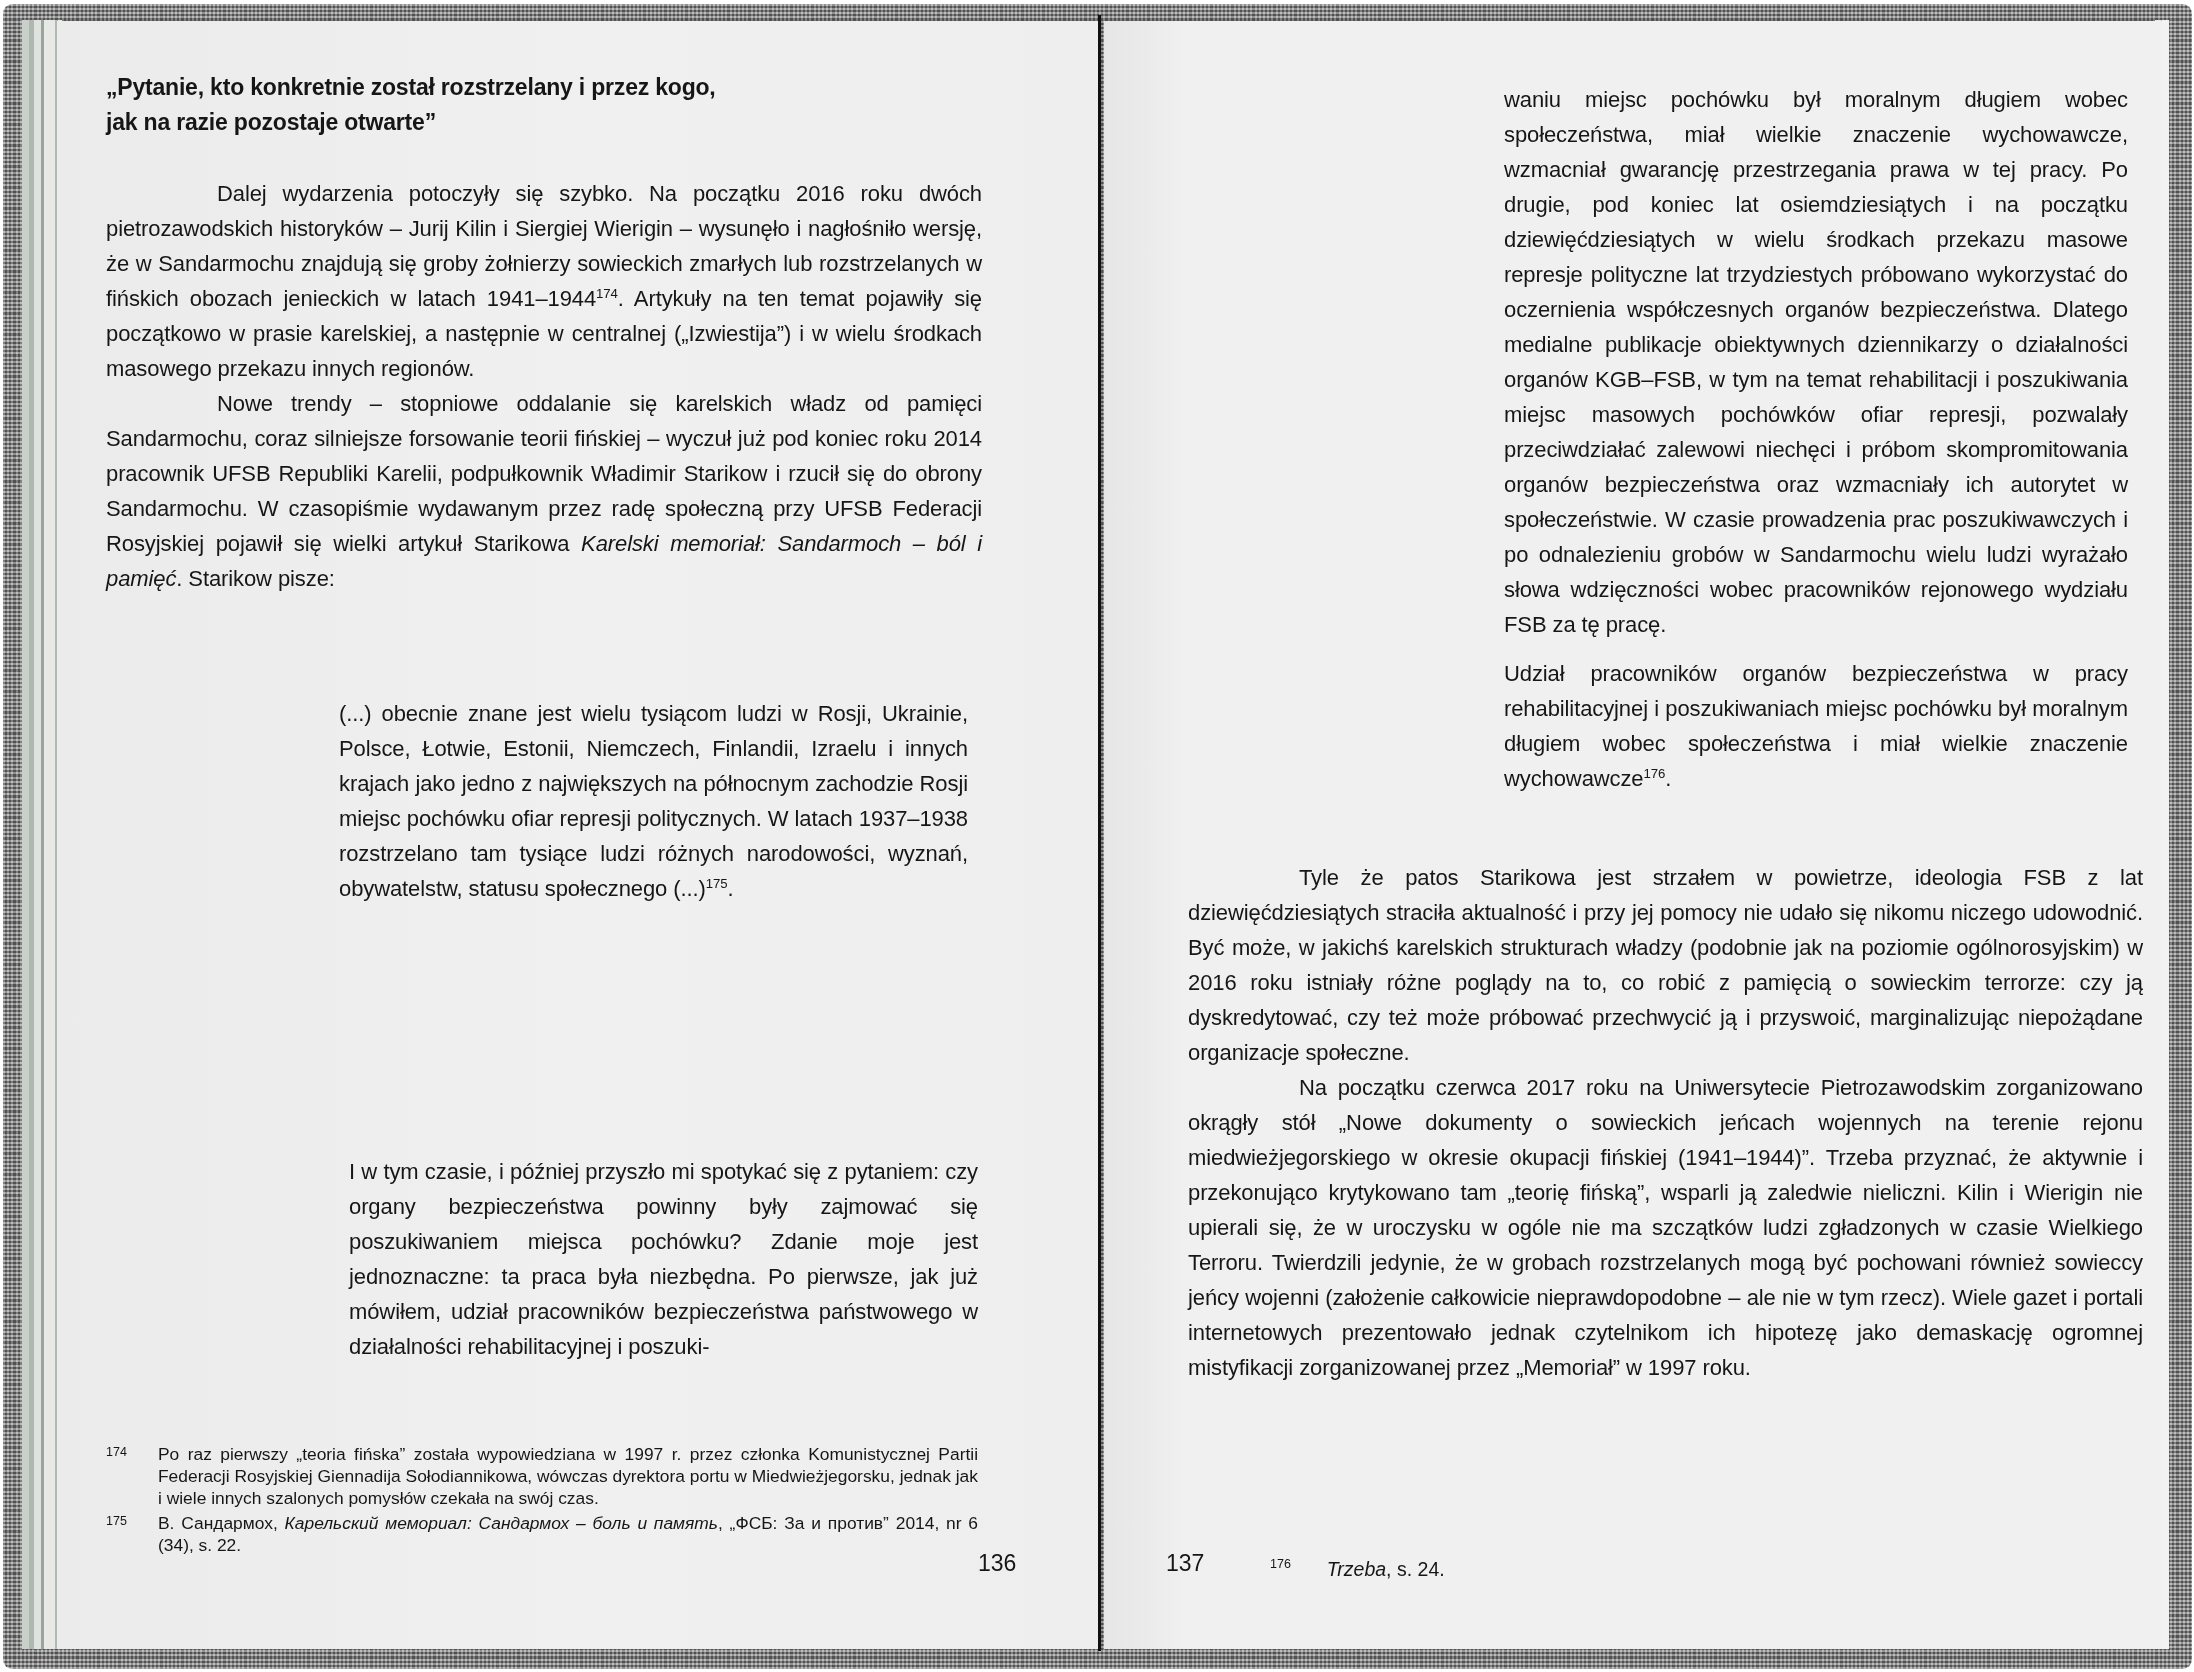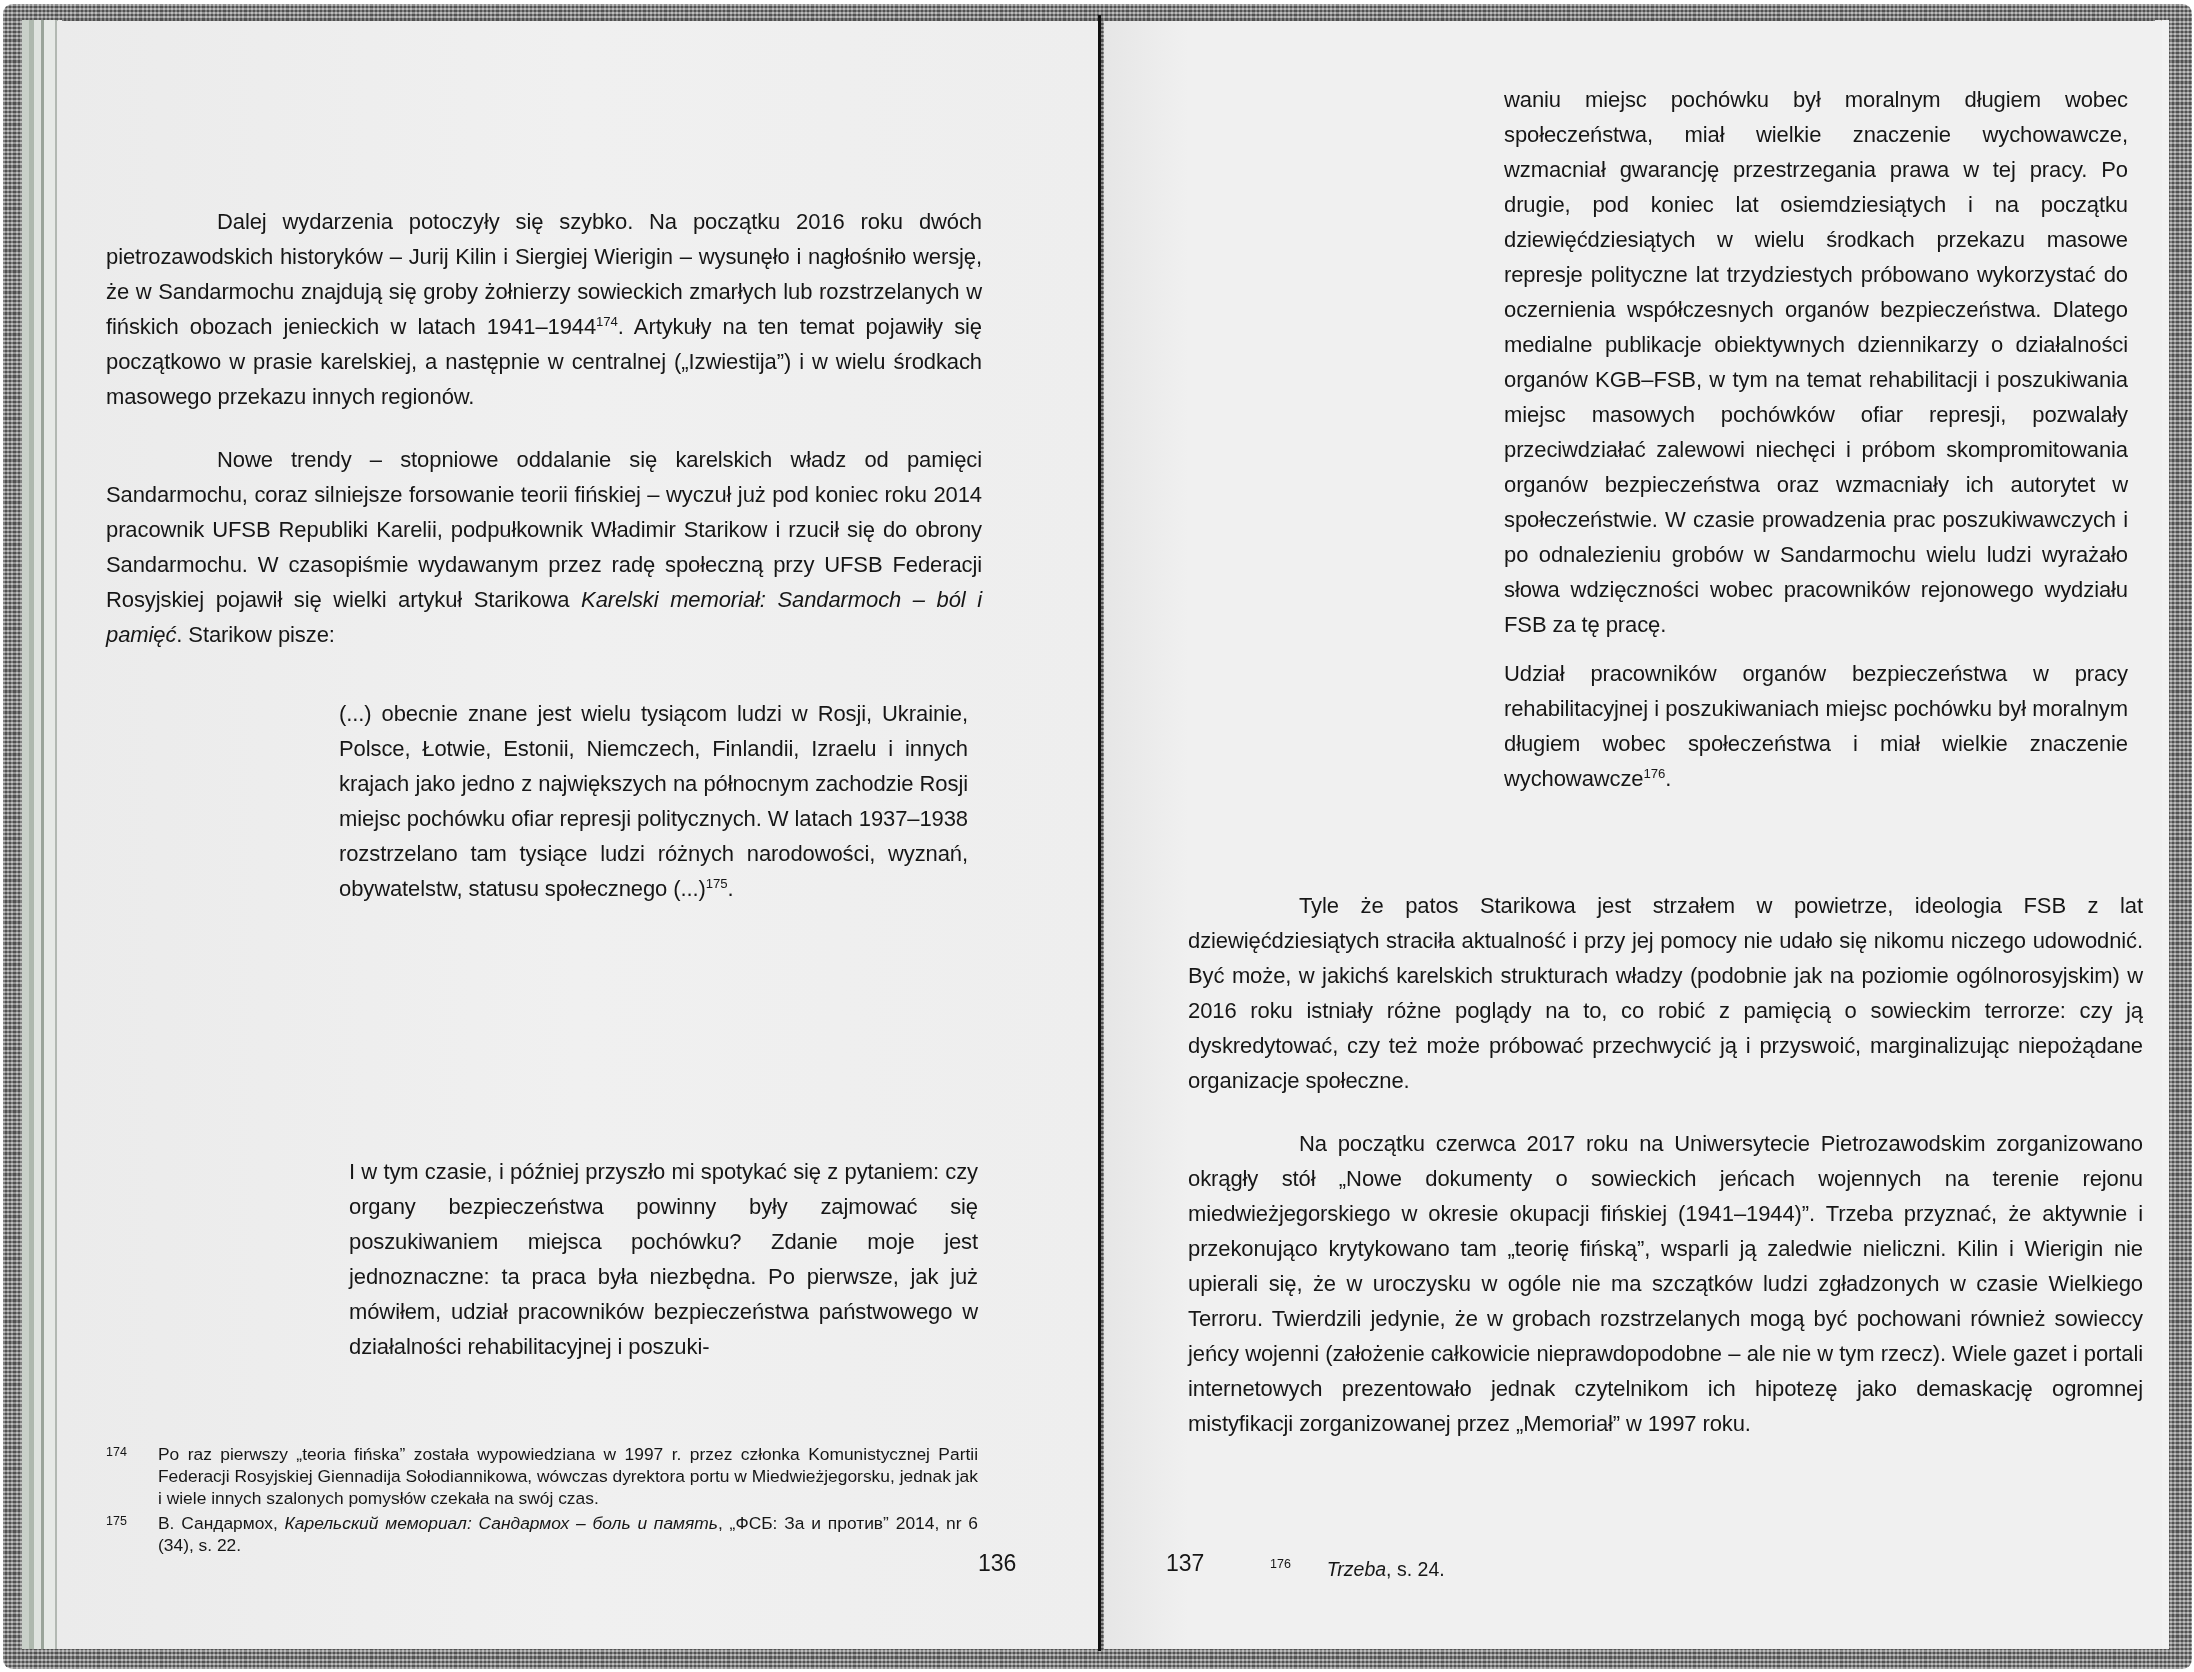--- a/index.html
+++ b/index.html
@@ -37,39 +37,43 @@
   }
   .block { position: absolute; margin: 0; }
   .heading {
     font-weight: bold; font-size: 23px; line-height: 35px; letter-spacing: -0.2px;
   }
   .body-text {
     font-size: 22px; line-height: 35px; text-align: justify;
     text-align-last: left; letter-spacing: -0.1px;
   }
   .body-text p { margin: 0; }
-  .body-text p.indent { text-indent: 111px; margin-top: 28px; }
+  .body-text p.indent { text-indent: 111px; }
   .quote { font-size: 22px; line-height: 35px; text-align: justify; letter-spacing: -0.1px; }
   .quote p { margin: 14px; }
   sup { font-size: 13.2px; line-height: 0; vertical-align: 8.4px; }
   .footnotes { font-size: 17.4px; line-height: 22px; }
   .fn { position: relative; padding-left: 52px; margin: 0 0 2.8px 0; text-align: justify; text-align-last: left; }
   .fn-num { position: absolute; left: 0; top: -2.1px; font-size: 12.5px; }
   .pnum { position: absolute; font-size: 23px; }
   i { font-style: italic; }
 </style>
 </head>
 <body>
 
 <div class="cover"></div>
 <div class="page-edges-left"></div>
 <div class="page-edges-right"></div>
 
 <div class="page left">
 
+  <div class="block heading" style="left:49px; top:49px; width:696px;">
+    <div>„Pytanie, kto konkretnie został rozstrzelany i przez kogo,</div>
+    <div>jak na razie pozostaje otwarte”</div>
+  </div>
 
   <div class="block body-text" style="left:49px; top:155px; width:876px;">
     <p class="indent"><span>Dalej wydarzenia potoczyły się szybko. Na początku 2016 roku dwóch pietrozawodskich historyków – Jurij Kilin i Siergiej Wierigin – wysunęło i nagłośniło wersję, że w Sandarmochu znajdują się groby żołnierzy sowieckich zmarłych lub rozstrzelanych w fińskich obozach jenieckich w latach 1941–1944</span><sup>174</sup><span>. Artykuły na ten temat pojawiły się początkowo w prasie karelskiej, a następnie w centralnej („Izwiestija”) i w wielu środkach masowego przekazu innych regionów.</span></p>
     <p class="indent"><span>Nowe trendy – stopniowe oddalanie się karelskich władz od pamięci Sandarmochu, coraz silniejsze forsowanie teorii fińskiej – wyczuł już pod koniec roku 2014 pracownik UFSB Republiki Karelii, podpułkownik Władimir Starikow i rzucił się do obrony Sandarmochu. W czasopiśmie wydawanym przez radę społeczną przy UFSB Federacji Rosyjskiej pojawił się wielki artykuł Starikowa </span><i>Karelski memoriał: Sandarmoch – ból i pamięć</i><span>. Starikow pisze:</span></p>
   </div>
 
   <div class="block quote" style="left:268px; top:661px; width:657px;">
     <p><span>(...) obecnie znane jest wielu tysiącom ludzi w Rosji, Ukrainie, Polsce, Łotwie, Estonii, Niemczech, Finlandii, Izraelu i innych krajach jako jedno z największych na północnym zachodzie Rosji miejsc pochówku ofiar represji politycznych. W latach 1937–1938 rozstrzelano tam tysiące ludzi różnych narodowości, wyznań, obywatelstw, statusu społecznego (...)</span><sup>175</sup><span>.</span></p>
   </div>
 

